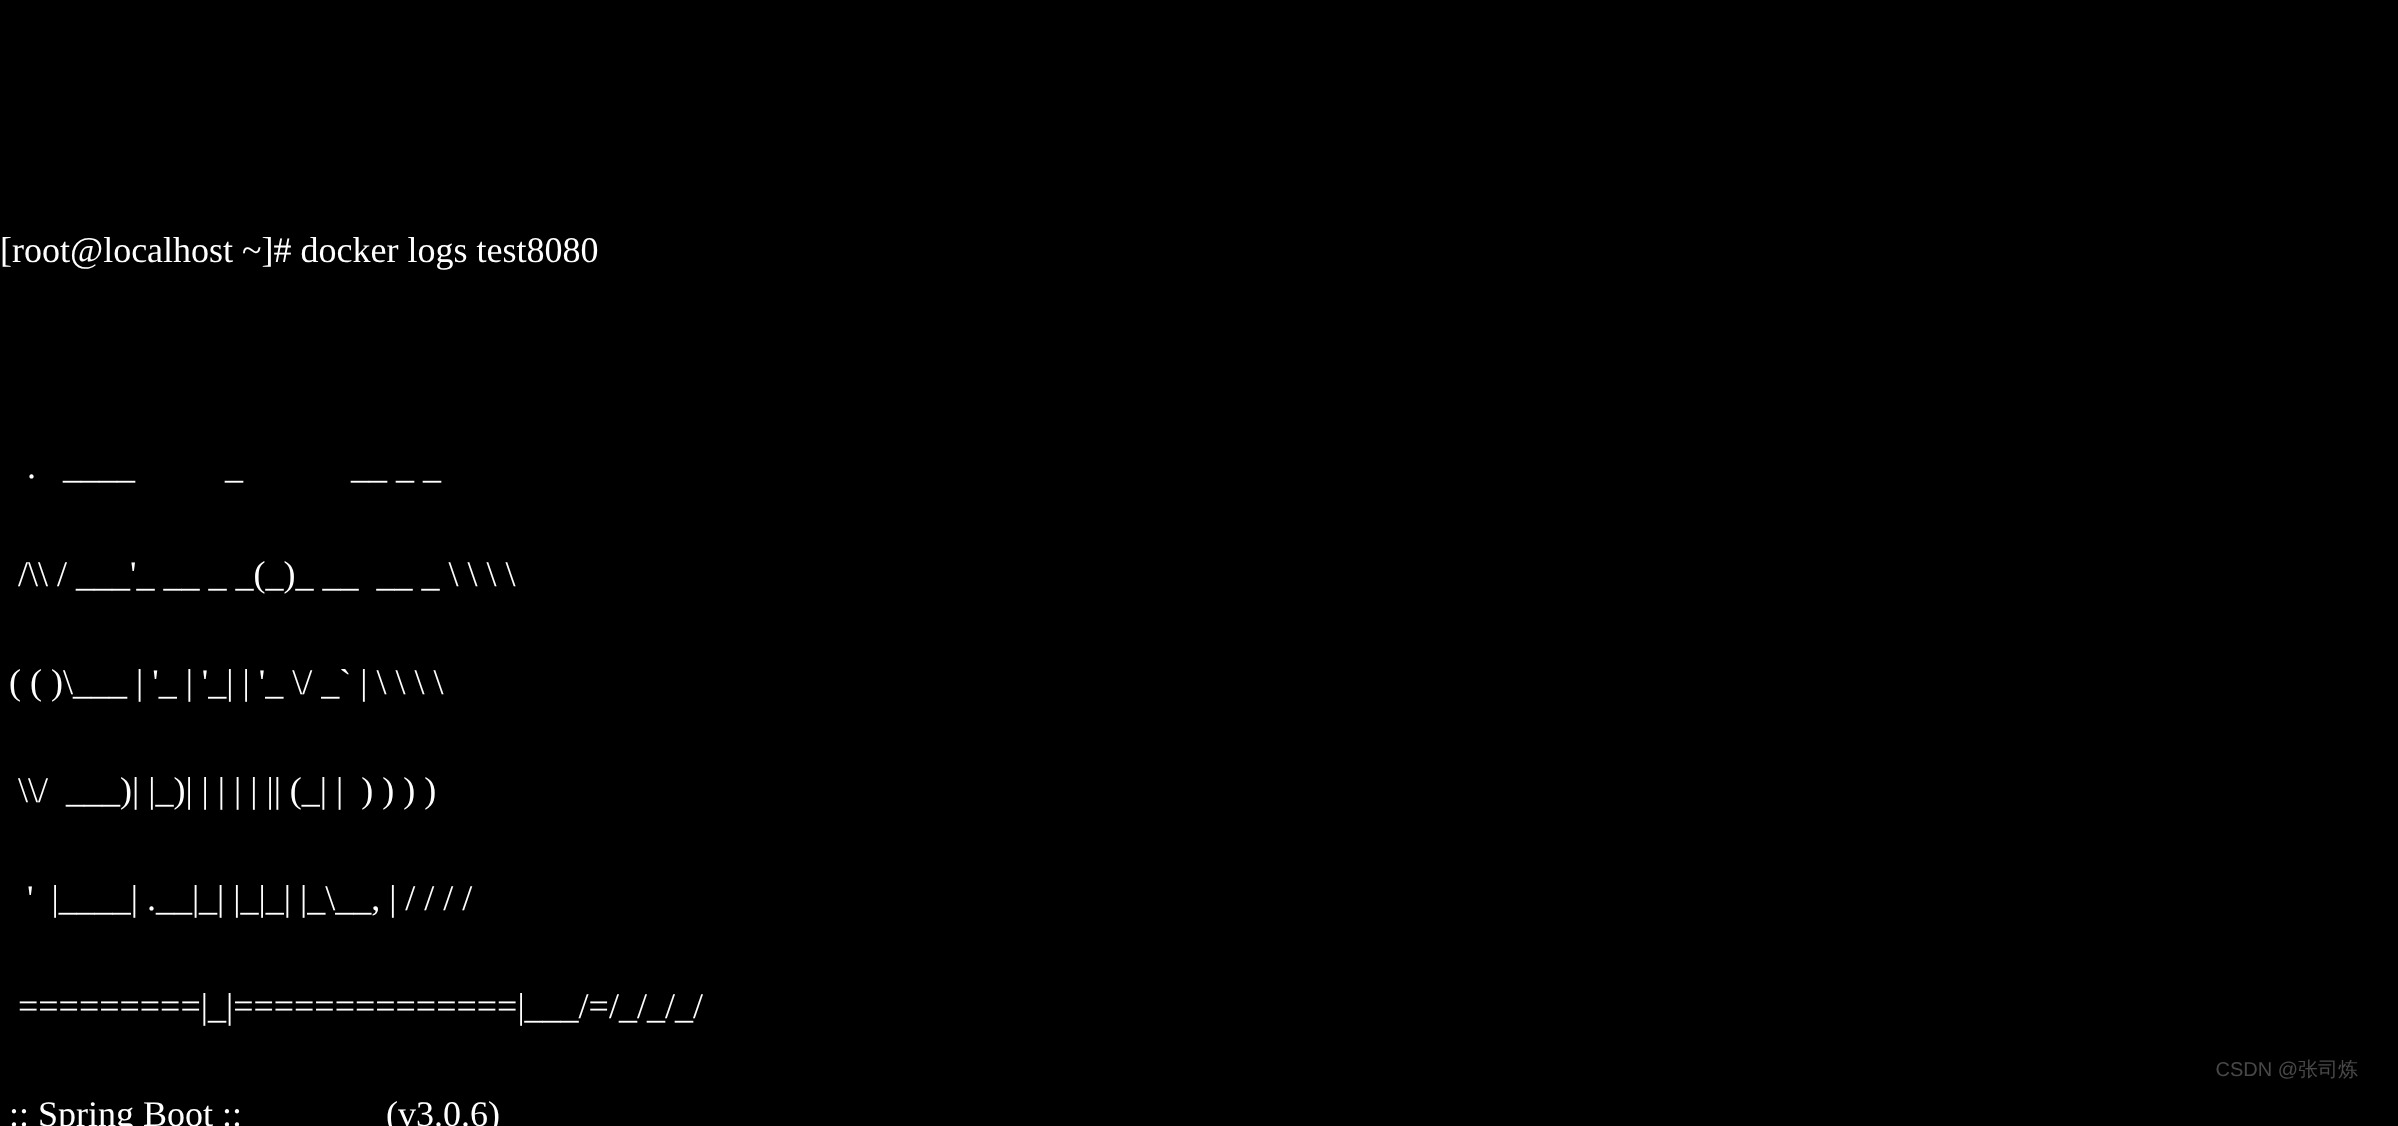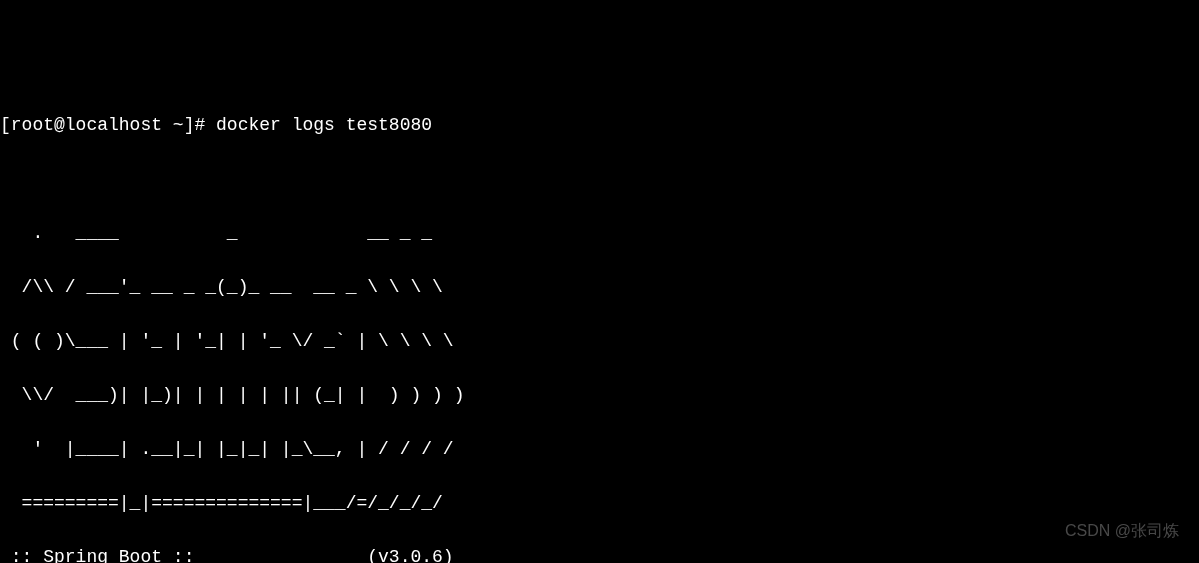--- a/index.html
+++ b/index.html
@@ -15,28 +15,28 @@
       line-height: 1.5;
       padding: 4px 0;
       white-space: pre;
       overflow: hidden;
       width: 1199px;
       height: 563px;
       position: relative;
     }
     .terminal-line {
       white-space: pre;
-      font-family: Liberation Mono, monospace;
+      font-family: Liberation Serif, serif;
     }
     .watermark {
       position: absolute;
       bottom: 20px;
       right: 20px;
       color: rgba(180, 180, 180, 0.4);
-      font-size: 16px;
+      font-size: 10px;
       font-family: sans-serif;
     }
   </style>
 </head>
 <body>
 
 
 
 <div class="terminal-line">[root@localhost ~]# docker logs test8080</div>
 <div class="terminal-line"> </div>

